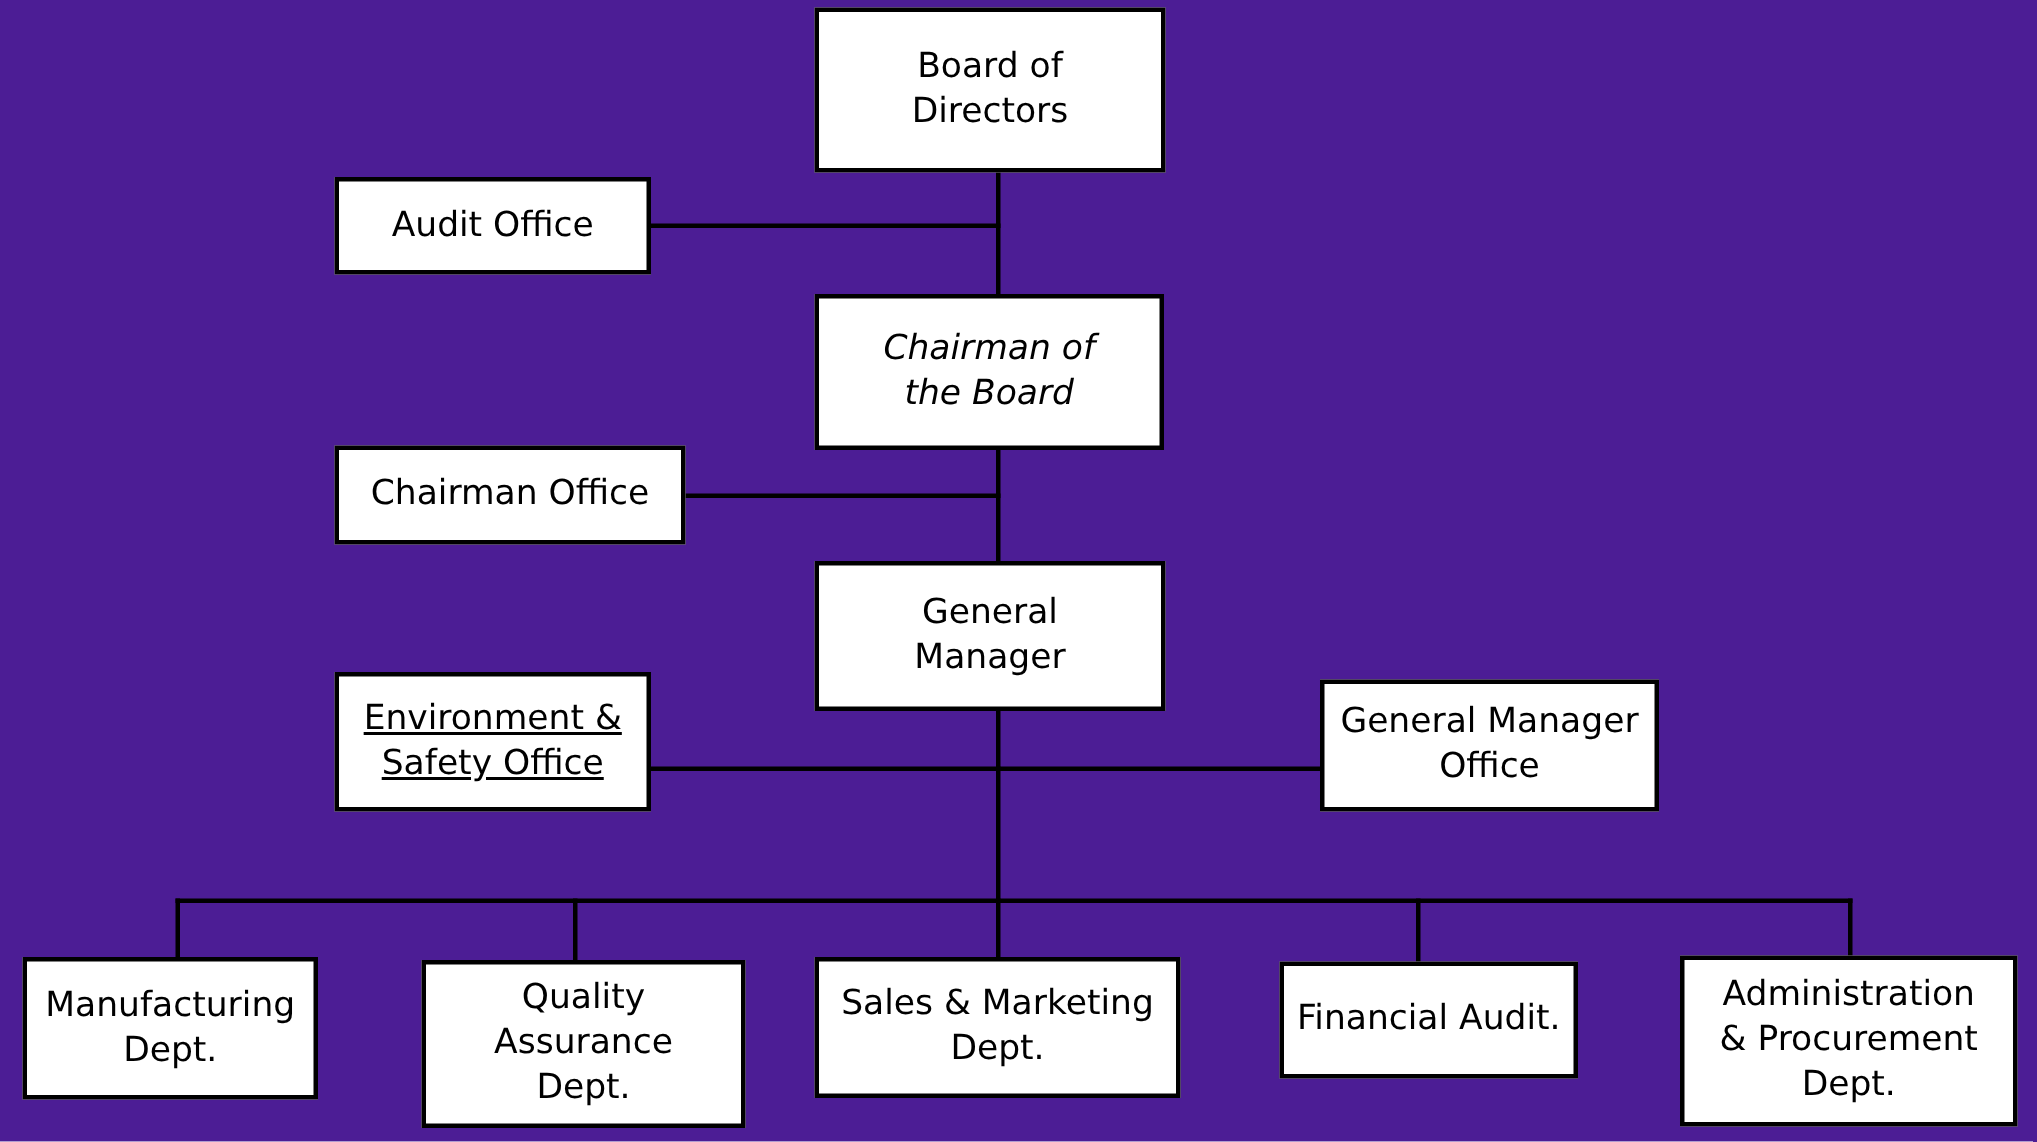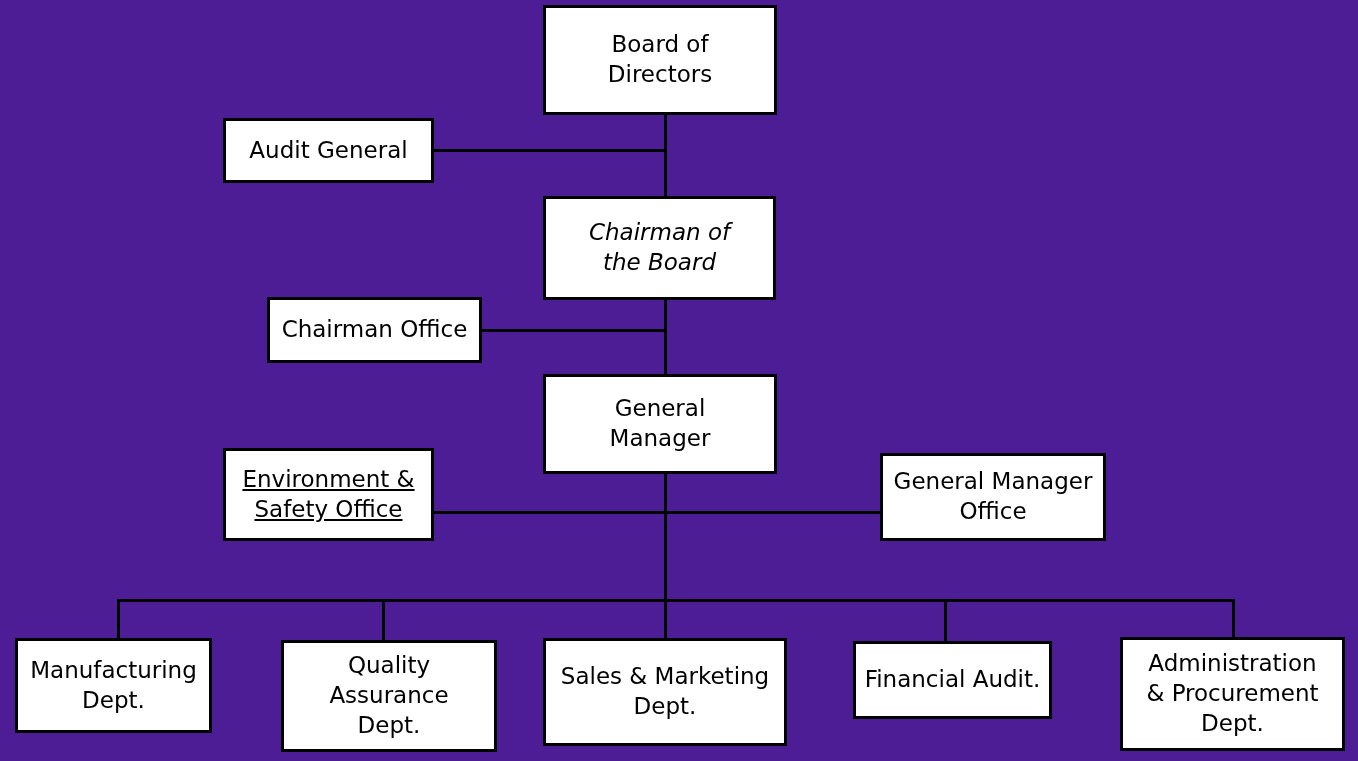--- a/index.html
+++ b/index.html
@@ -54,34 +54,34 @@
     <div class="conn conn-h" style="left: 432px; top: 511px; width: 235px;"></div>
     <div class="conn conn-h" style="left: 664px; top: 511px; width: 218px;"></div>
     <div class="conn conn-h" style="left: 117px; top: 599px; width: 1118px;"></div>
     <div class="conn conn-v" style="left: 117px; top: 599px; height: 41px;"></div>
     <div class="conn conn-v" style="left: 382px; top: 599px; height: 43px;"></div>
     <div class="conn conn-v" style="left: 664px; top: 599px; height: 41px;"></div>
     <div class="conn conn-v" style="left: 944px; top: 599px; height: 44px;"></div>
     <div class="conn conn-v" style="left: 1232px; top: 599px; height: 40px;"></div>
     <div class="node" style="left: 543px; top: 5px; width: 234px; height: 110px;">Board of
 Directors</div>
-    <div class="node" style="left: 223px; top: 118px; width: 211px; height: 65px;">Audit General</div>
+    <div class="node" style="left: 223px; top: 118px; width: 211px; height: 65px;">Audit Office</div>
     <div class="node" style="left: 543px; top: 196px; width: 233px; height: 104px; font-style: italic;">Chairman of
 the Board</div>
-    <div class="node" style="left: 223px; top: 297px; width: 215px; height: 66px; margin-left: 44px;">Chairman Office</div>
+    <div class="node" style="left: 223px; top: 297px; width: 234px; height: 66px;">Chairman Office</div>
     <div class="node" style="left: 543px; top: 374px; width: 234px; height: 100px;">General
 Manager</div>
     <div class="node" style="left: 223px; top: 448px; width: 211px; height: 93px; text-decoration: underline;">Environment &amp;
 Safety Office</div>
     <div class="node" style="left: 880px; top: 453px; width: 226px; height: 88px;">General Manager
 Office</div>
     <div class="node" style="left: 15px; top: 638px; width: 197px; height: 95px;">Manufacturing
 Dept.</div>
     <div class="node" style="left: 281px; top: 640px; width: 216px; height: 112px;">Quality
 Assurance
 Dept.</div>
-    <div class="node" style="left: 543px; top: 638px; width: 244px; height: 108px;">Sales &amp; Marketing
+    <div class="node" style="left: 543px; top: 638px; width: 244px; height: 94px;">Sales &amp; Marketing
 Dept.</div>
     <div class="node" style="left: 853px; top: 641px; width: 199px; height: 78px;">Financial Audit.</div>
     <div class="node" style="left: 1120px; top: 637px; width: 225px; height: 114px;">Administration
 &amp; Procurement
 Dept.</div>
   </div>
 
 </body></html>

